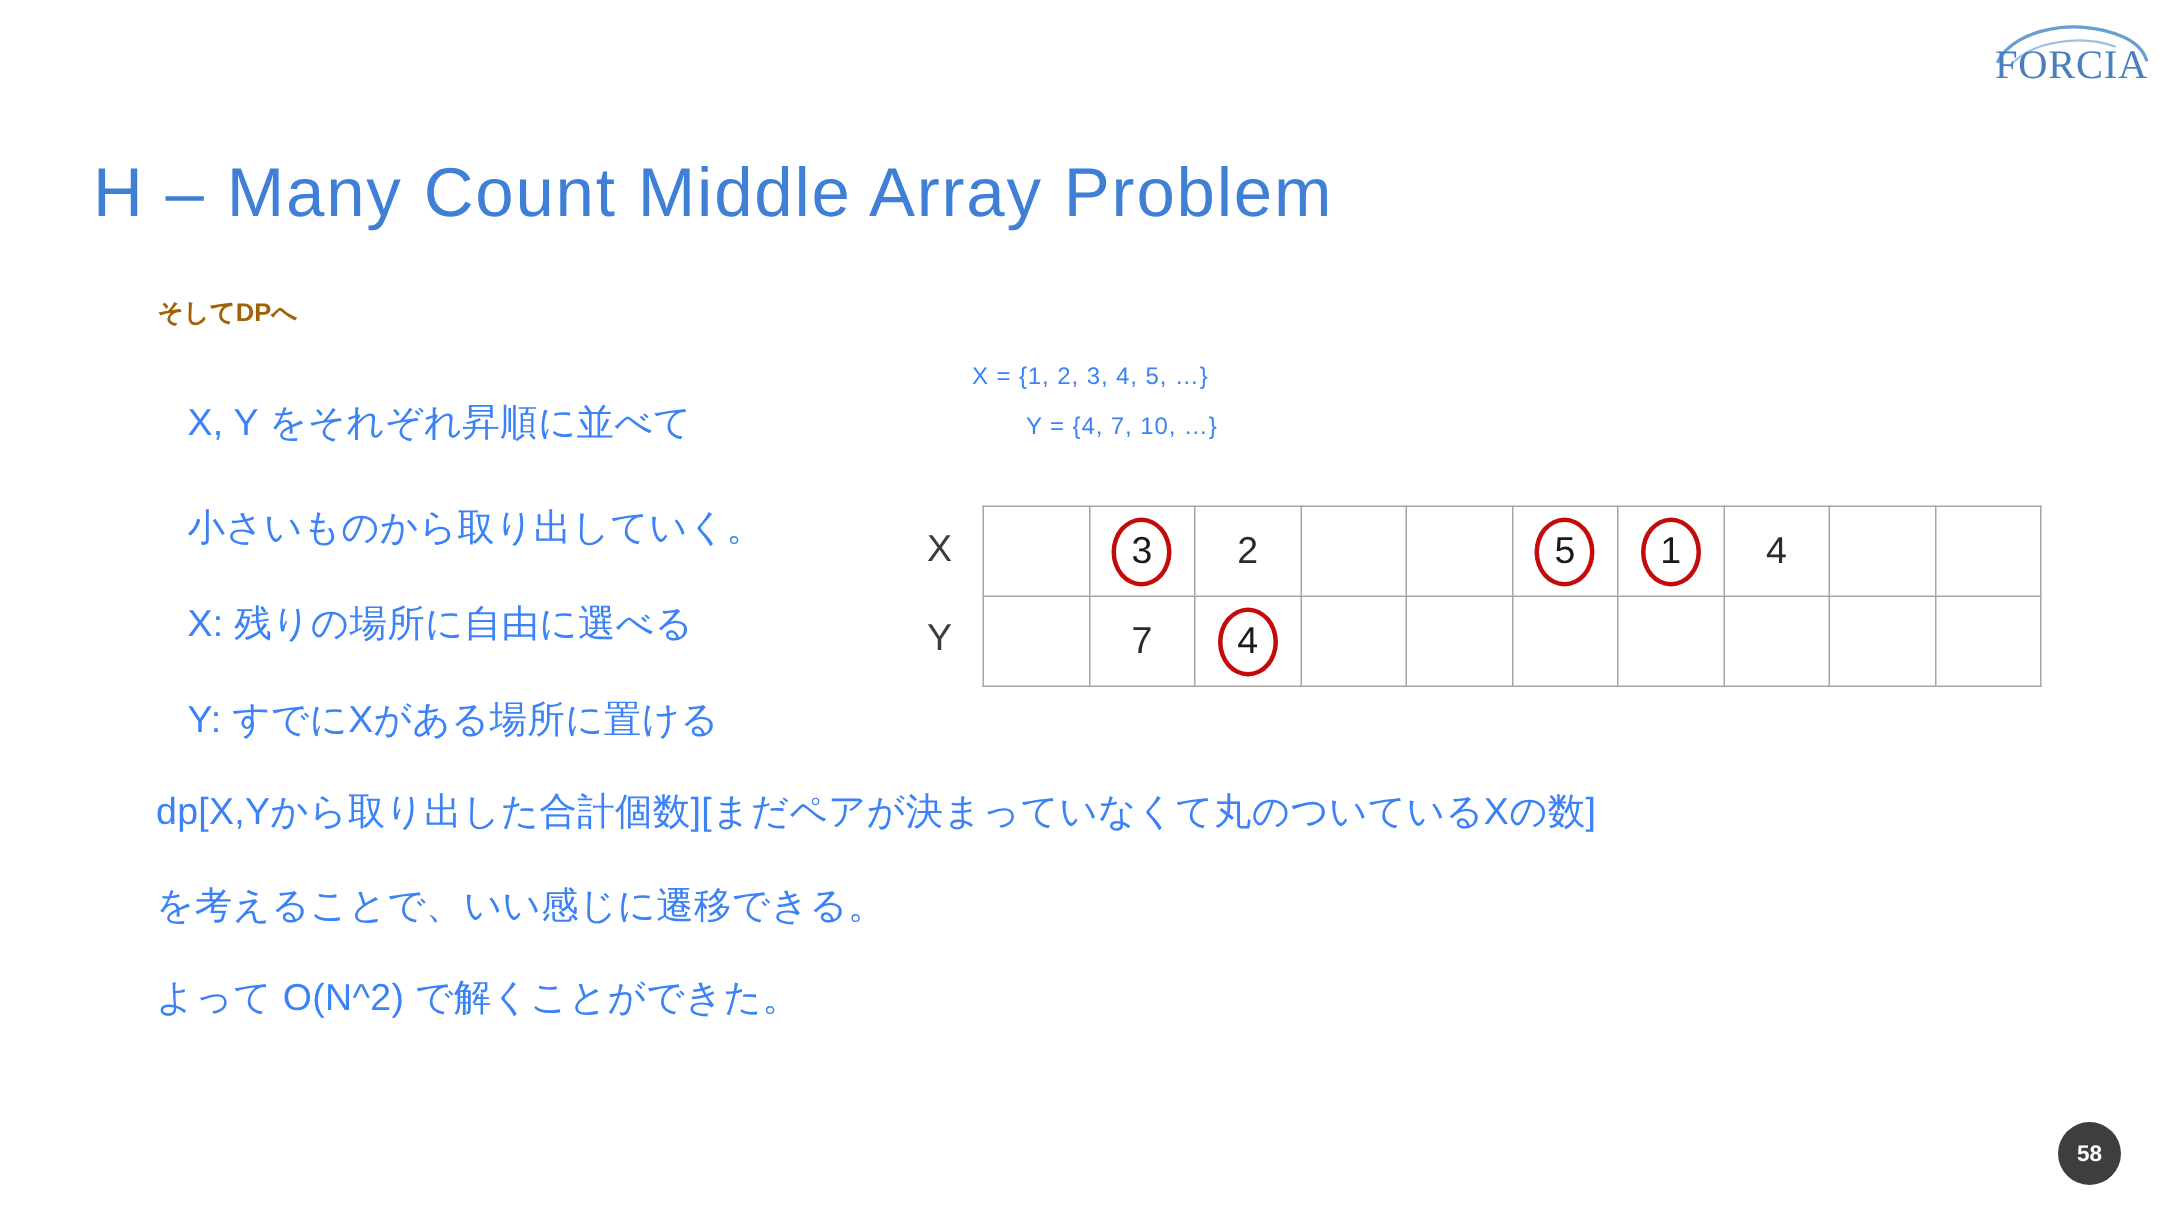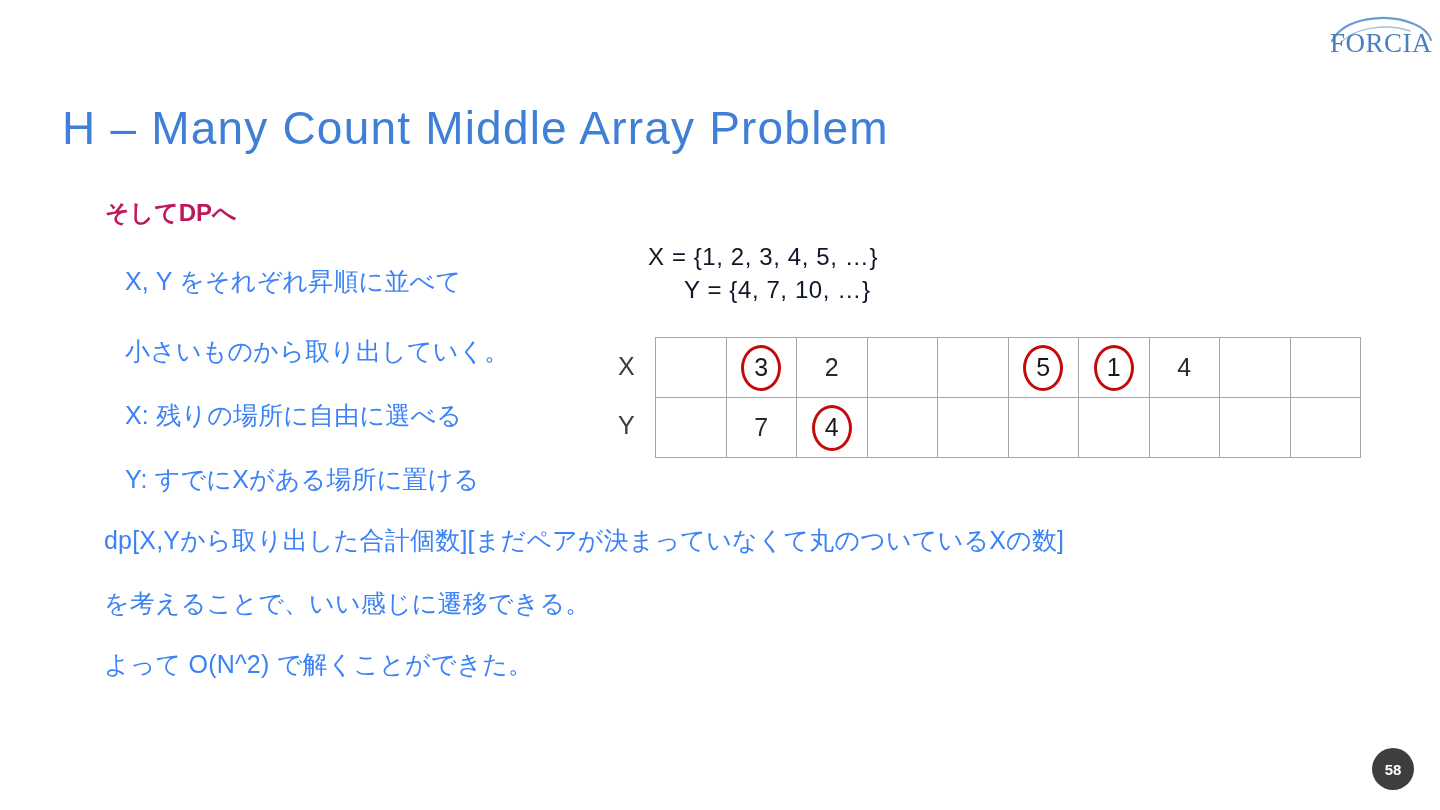--- a/index.html
+++ b/index.html
@@ -59,42 +59,42 @@
     white-space: nowrap;
     font-family: Liberation Sans, sans-serif;
     margin-top: 13px;
   }
 
   
   #subheading {
     position: absolute;
     left: 105px;
     top: 197px;
-    font-size: 24px;
+    font-size: 17px;
     font-weight: bold;
-    color: #be185d;
+    color: #a16207;
     letter-spacing: 0px;
     white-space: nowrap;
   }
   .body-line {
     position: absolute;
     font-size: 25px;
     color: #3b82f6;
     white-space: nowrap;
     letter-spacing: 0.2px;
   }
   .indent-line { left: 125px; }
   .flush-line  { left: 104px; }
 
   
   .set-line {
     position: absolute;
     left: 648px;
-    font-size: 24px;
-    color: #0f172a;
+    font-size: 16px;
+    color: #3b82f6;
     white-space: nowrap;
     letter-spacing: 0.6px;
   }
 
   
   #grid-wrap {
     position: absolute;
     left: 655px;
     top: 337px;
     width: 695px;

